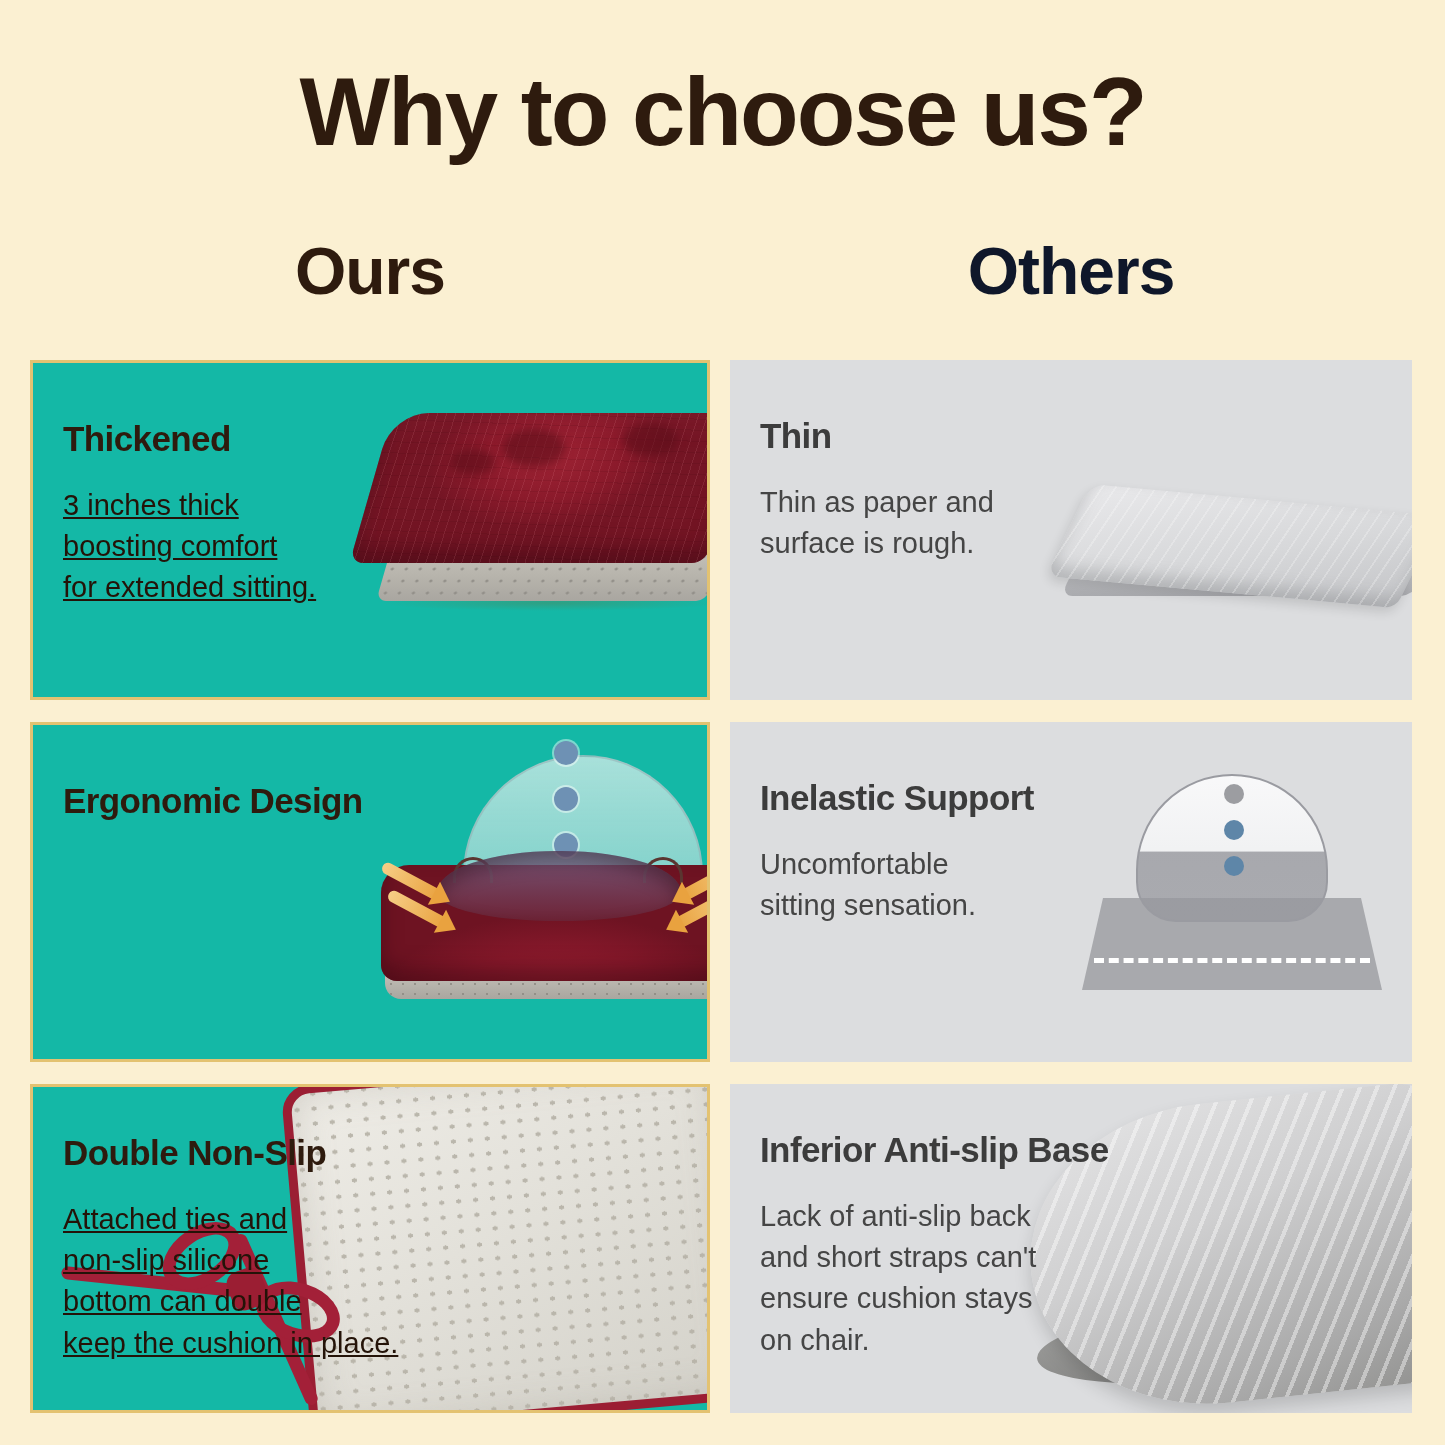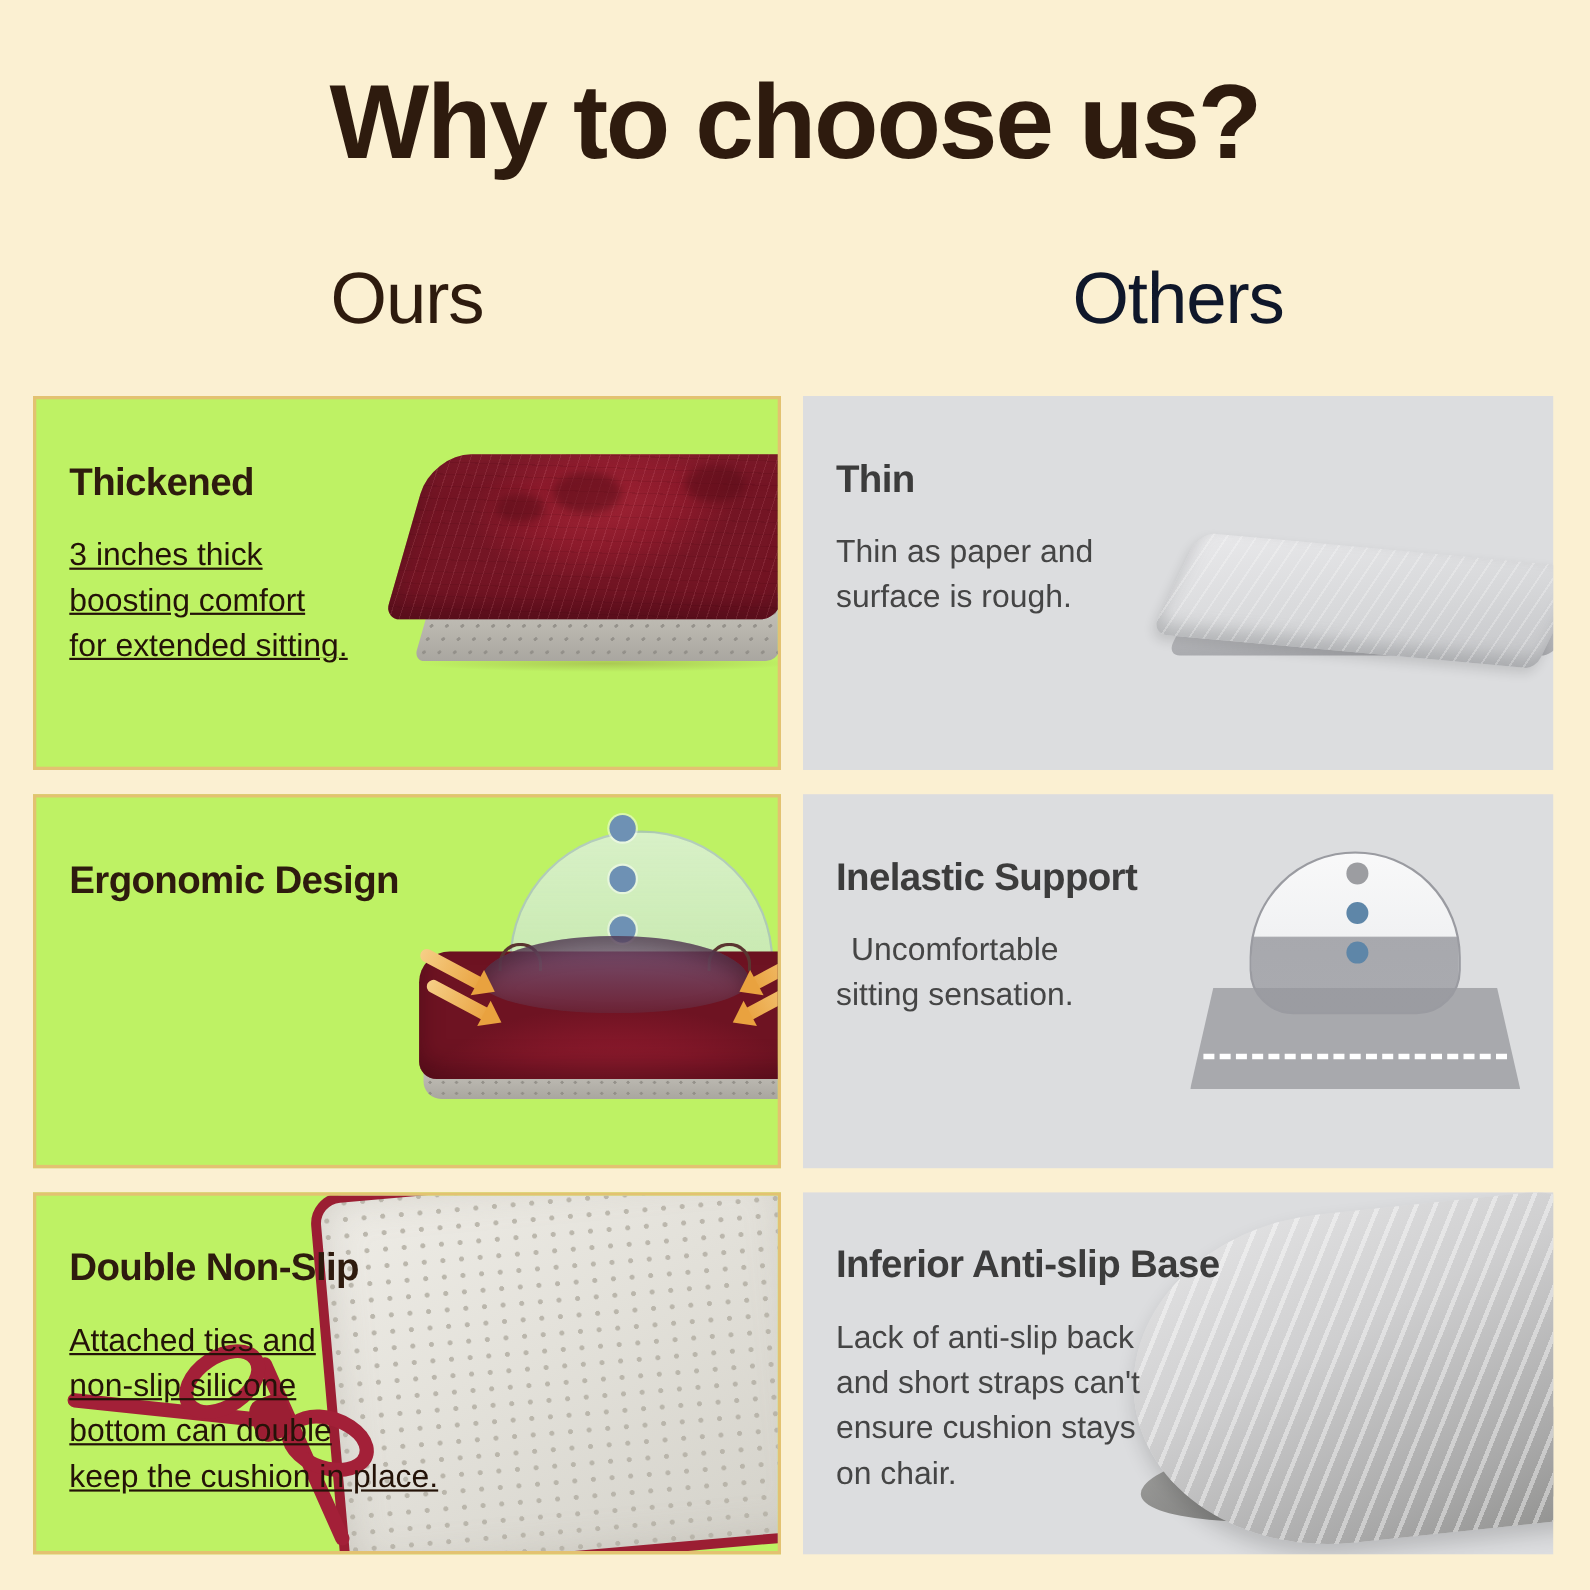--- a/index.html
+++ b/index.html
@@ -15,42 +15,42 @@
   
   .title {
     position:absolute; top:62px; left:0; width:1445px;
     text-align:center;
     font-size:96px; font-weight:bold; letter-spacing:-2px;
     color:#2E1B0E;
     line-height:1.05;
   }
   .col-head {
     position:absolute; top:235px;
-    font-size:66px; font-weight:normal; letter-spacing:-1px;
+    font-size:66px; font-weight:bold; letter-spacing:-1px;
     line-height:1.1;
   }
   .col-head.ours  { left:30px;  width:680px; text-align:center; color:#2E1B0E; }
   .col-head.others{ left:730px; width:682px; text-align:center; color:#0f172a; }
 
   
   .card {
     position:absolute;
     overflow:hidden;
   }
   .card.ours {
     left:30px; width:680px;
-    background:#bef264;
+    background:#14b8a6;
     border:3px solid #E3C271;
   }
   .card.others {
     left:730px; width:682px;
     background:#DCDDDF;
   }
   .row1 { top:360px;  height:340px; }
-  .row2 { top:722px;  height:340px;text-align:center; }
+  .row2 { top:722px;  height:340px; }
   .row3 { top:1084px; height:329px; }
 
   .card-title {
     position:absolute; left:30px; top:56px;
     font-size:35px; font-weight:bold; letter-spacing:-0.6px;
     z-index:6; white-space:nowrap;
   }
   .card.ours   .card-title { color:#2E1B0E; }
   .card.others .card-title { color:#3C3C3C; }
 

